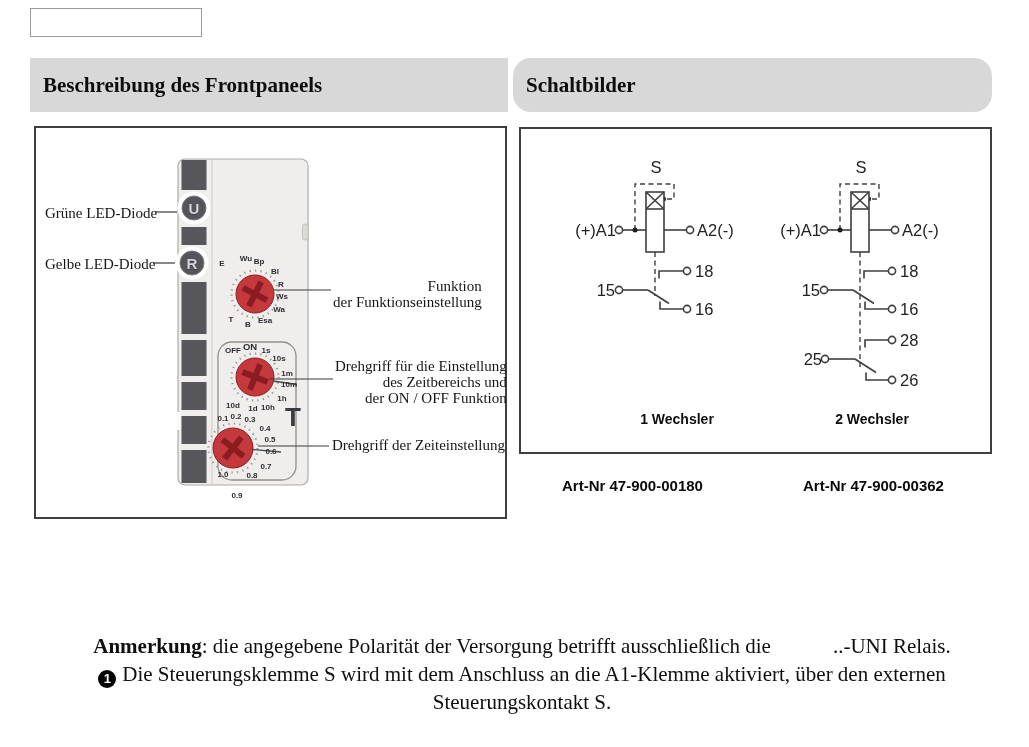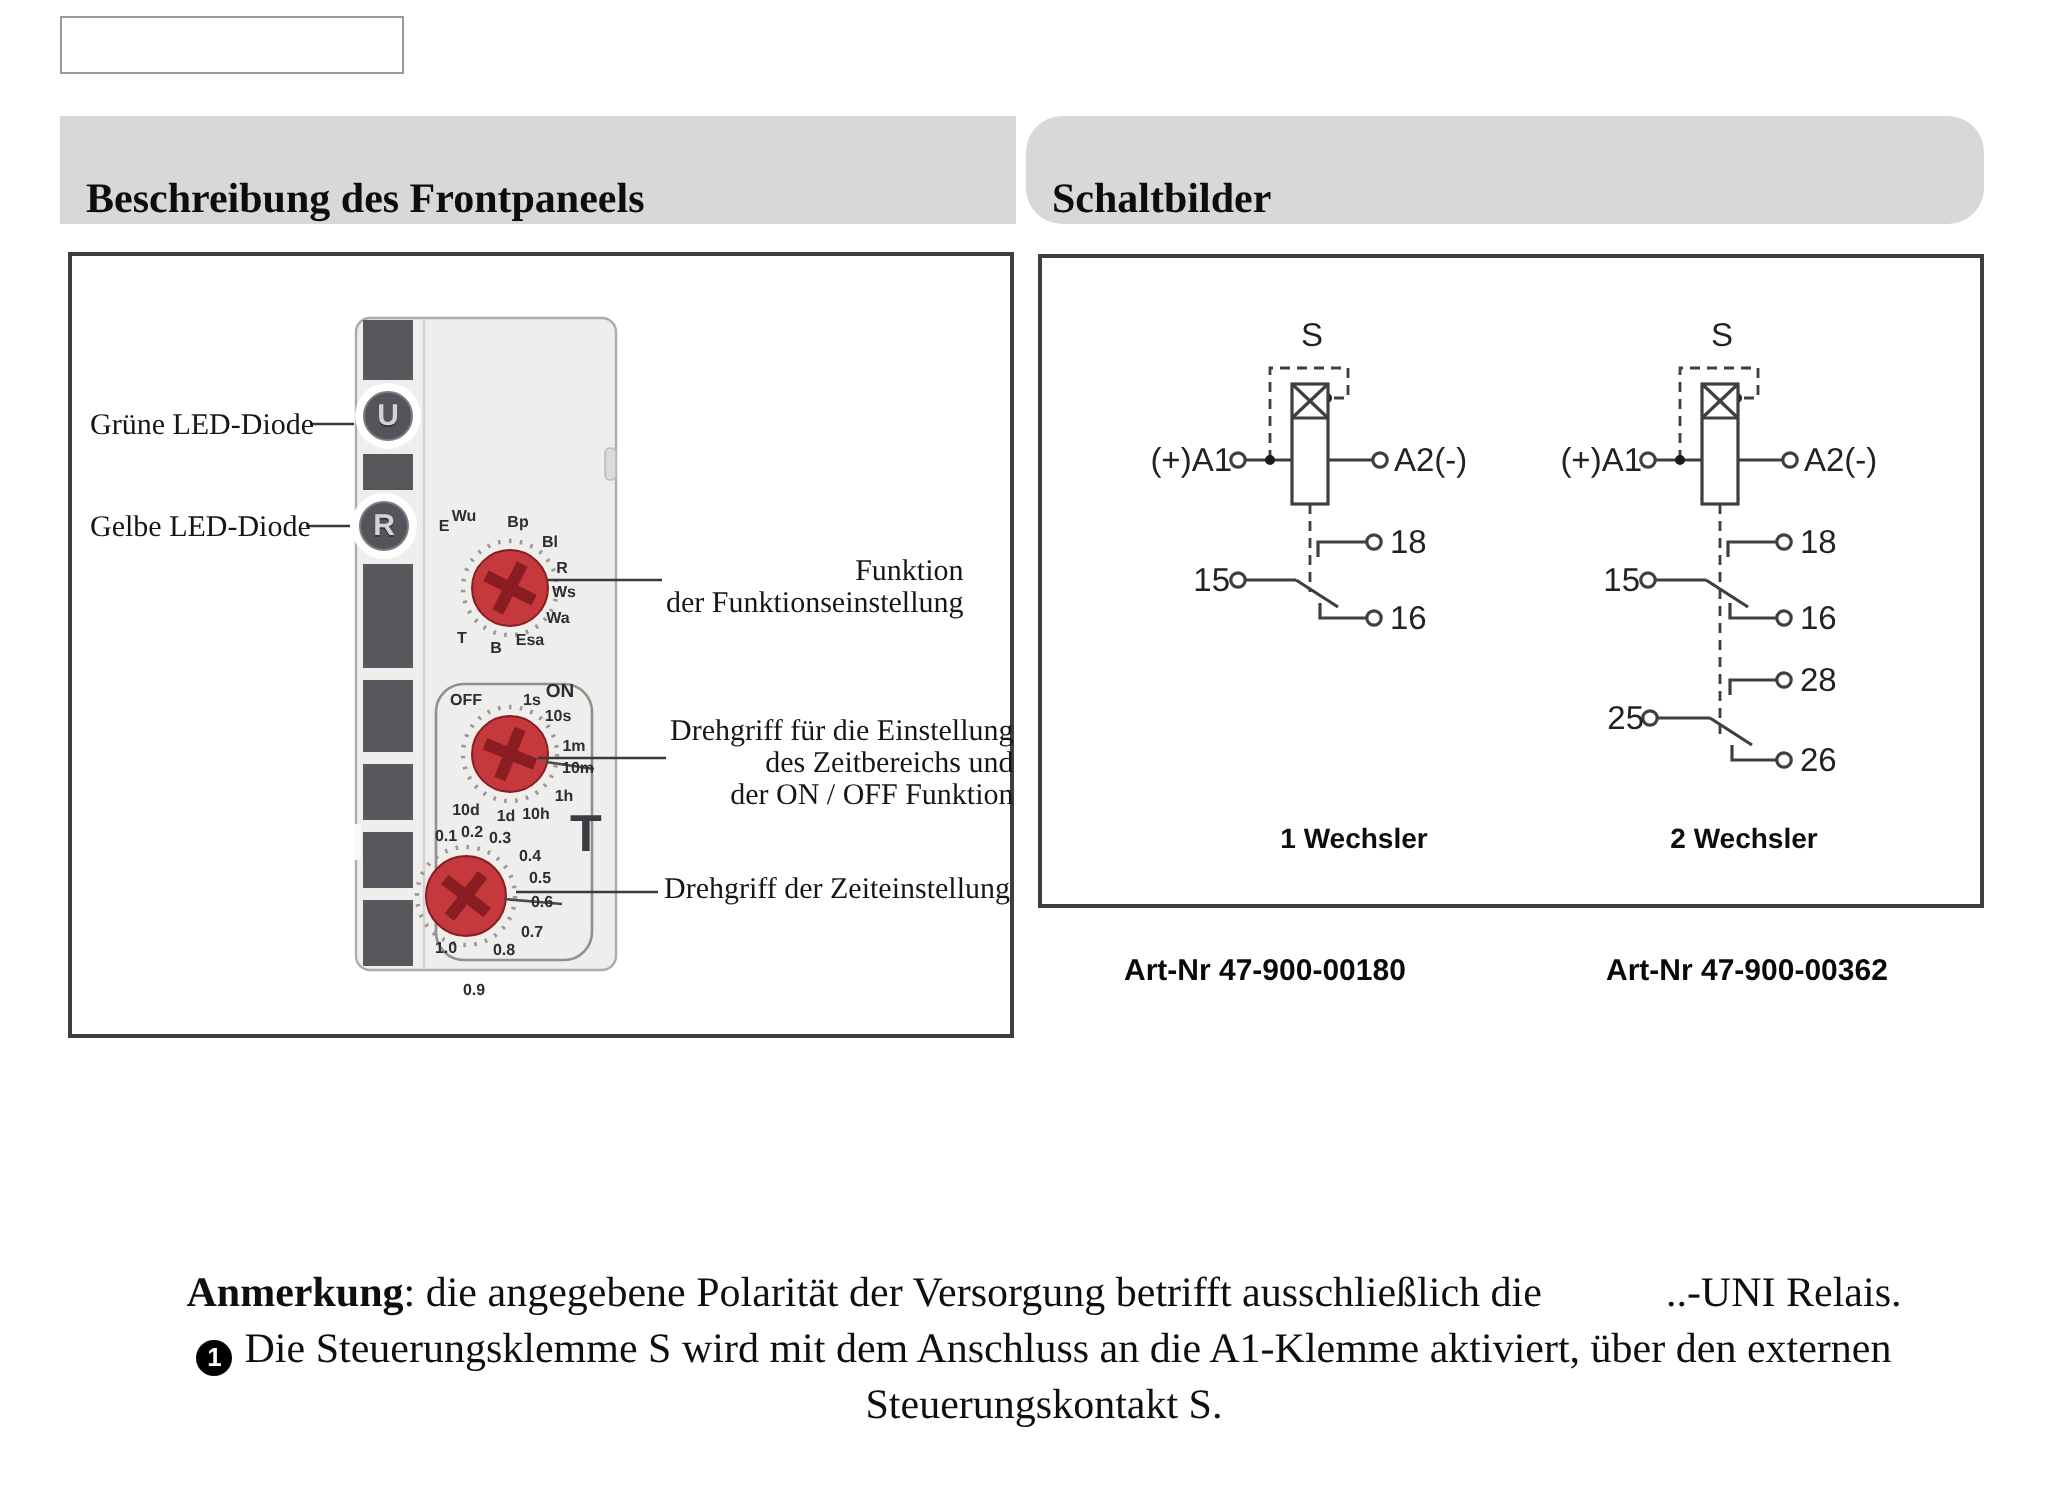--- a/index.html
+++ b/index.html
@@ -3,34 +3,34 @@
 <meta charset="utf-8">
 <style>
   html,body{margin:0;padding:0;background:#fff;}
   .page{position:relative;width:1029px;height:747px;background:#fff;overflow:hidden;
         font-family:"Liberation Serif",serif;}
 
   
   .tl-box{position:absolute;left:30px;top:8px;width:170px;height:27px;border:1px solid #9a9a9a;}
 
   
-  .hdr{position:absolute;top:58px;height:54px;background:#d8d8d8;display:flex;align-items:flex-end;}
+  .hdr{position:absolute;top:58px;height:54px;background:#d8d8d8;display:flex;align-items:center;}
   .hdr-left{left:30px;width:478px;}
   .hdr-right{left:513px;width:479px;border-radius:18px;}
   .hdr span{font:bold 21px "Liberation Serif",serif;color:#0d0d0d;padding-left:13px;white-space:nowrap;}
 
   
   .panel{position:absolute;background:#fff;border:2px solid #3f3f3f;box-sizing:border-box;}
   .panel-left{left:34px;top:126px;width:473px;height:393px;}
   .panel-right{left:519px;top:127px;width:473px;height:327px;}
 
   
   .sc{position:absolute;transform:translate(-50%,-50%);font:bold 8px "Liberation Sans",sans-serif;
       color:#2e2d33;white-space:nowrap;}
-  .sc-on{font-size:9.5px;margin-left:30px;}
+  .sc-on{font-size:9.5px;}
   .led-letter{position:absolute;transform:translate(-50%,-50%);font:bold 15px "Liberation Sans",sans-serif;
       color:#d3d2d7;text-shadow:0 1px 0 rgba(0,0,0,.35);}
   .bigT{position:absolute;transform:translate(-50%,-50%);font:bold 26px "Liberation Sans",sans-serif;color:#3b3a40;}
 
   
   .callout{position:absolute;font:15px "Liberation Serif",serif;color:#161616;line-height:16px;white-space:nowrap;text-align:right;}
 
   
   .dg-lbl{font:16.5px "Liberation Sans",sans-serif;fill:#222;}
   .dg-cap{font:bold 14px "Liberation Sans",sans-serif;fill:#0e0e0e;}
@@ -117,21 +117,21 @@
         <line x1="238" y1="162" x2="295" y2="162"></line>
         <line x1="233" y1="251" x2="297" y2="251"></line>
         <line x1="222" y1="318" x2="293" y2="318"></line>
       </g>
     </svg>
 
     <span class="led-letter" style="left:158px;top:80px">U</span>
     <span class="led-letter" style="left:156px;top:135px">R</span>
 
     <span class="sc" style="left:186px;top:135px">E</span>
-    <span class="sc" style="left:196px;top:130px">Wu</span>
+    <span class="sc" style="left:210px;top:130px">Wu</span>
     <span class="sc" style="left:223px;top:133px">Bp</span>
     <span class="sc" style="left:239px;top:143px">Bl</span>
     <span class="sc" style="left:245px;top:156px">R</span>
     <span class="sc" style="left:246px;top:168px">Ws</span>
     <span class="sc" style="left:243px;top:181px">Wa</span>
     <span class="sc" style="left:229px;top:192px">Esa</span>
     <span class="sc" style="left:212px;top:196px">B</span>
     <span class="sc" style="left:195px;top:191px">T</span>
 
     <span class="sc" style="left:197px;top:222px">OFF</span>

